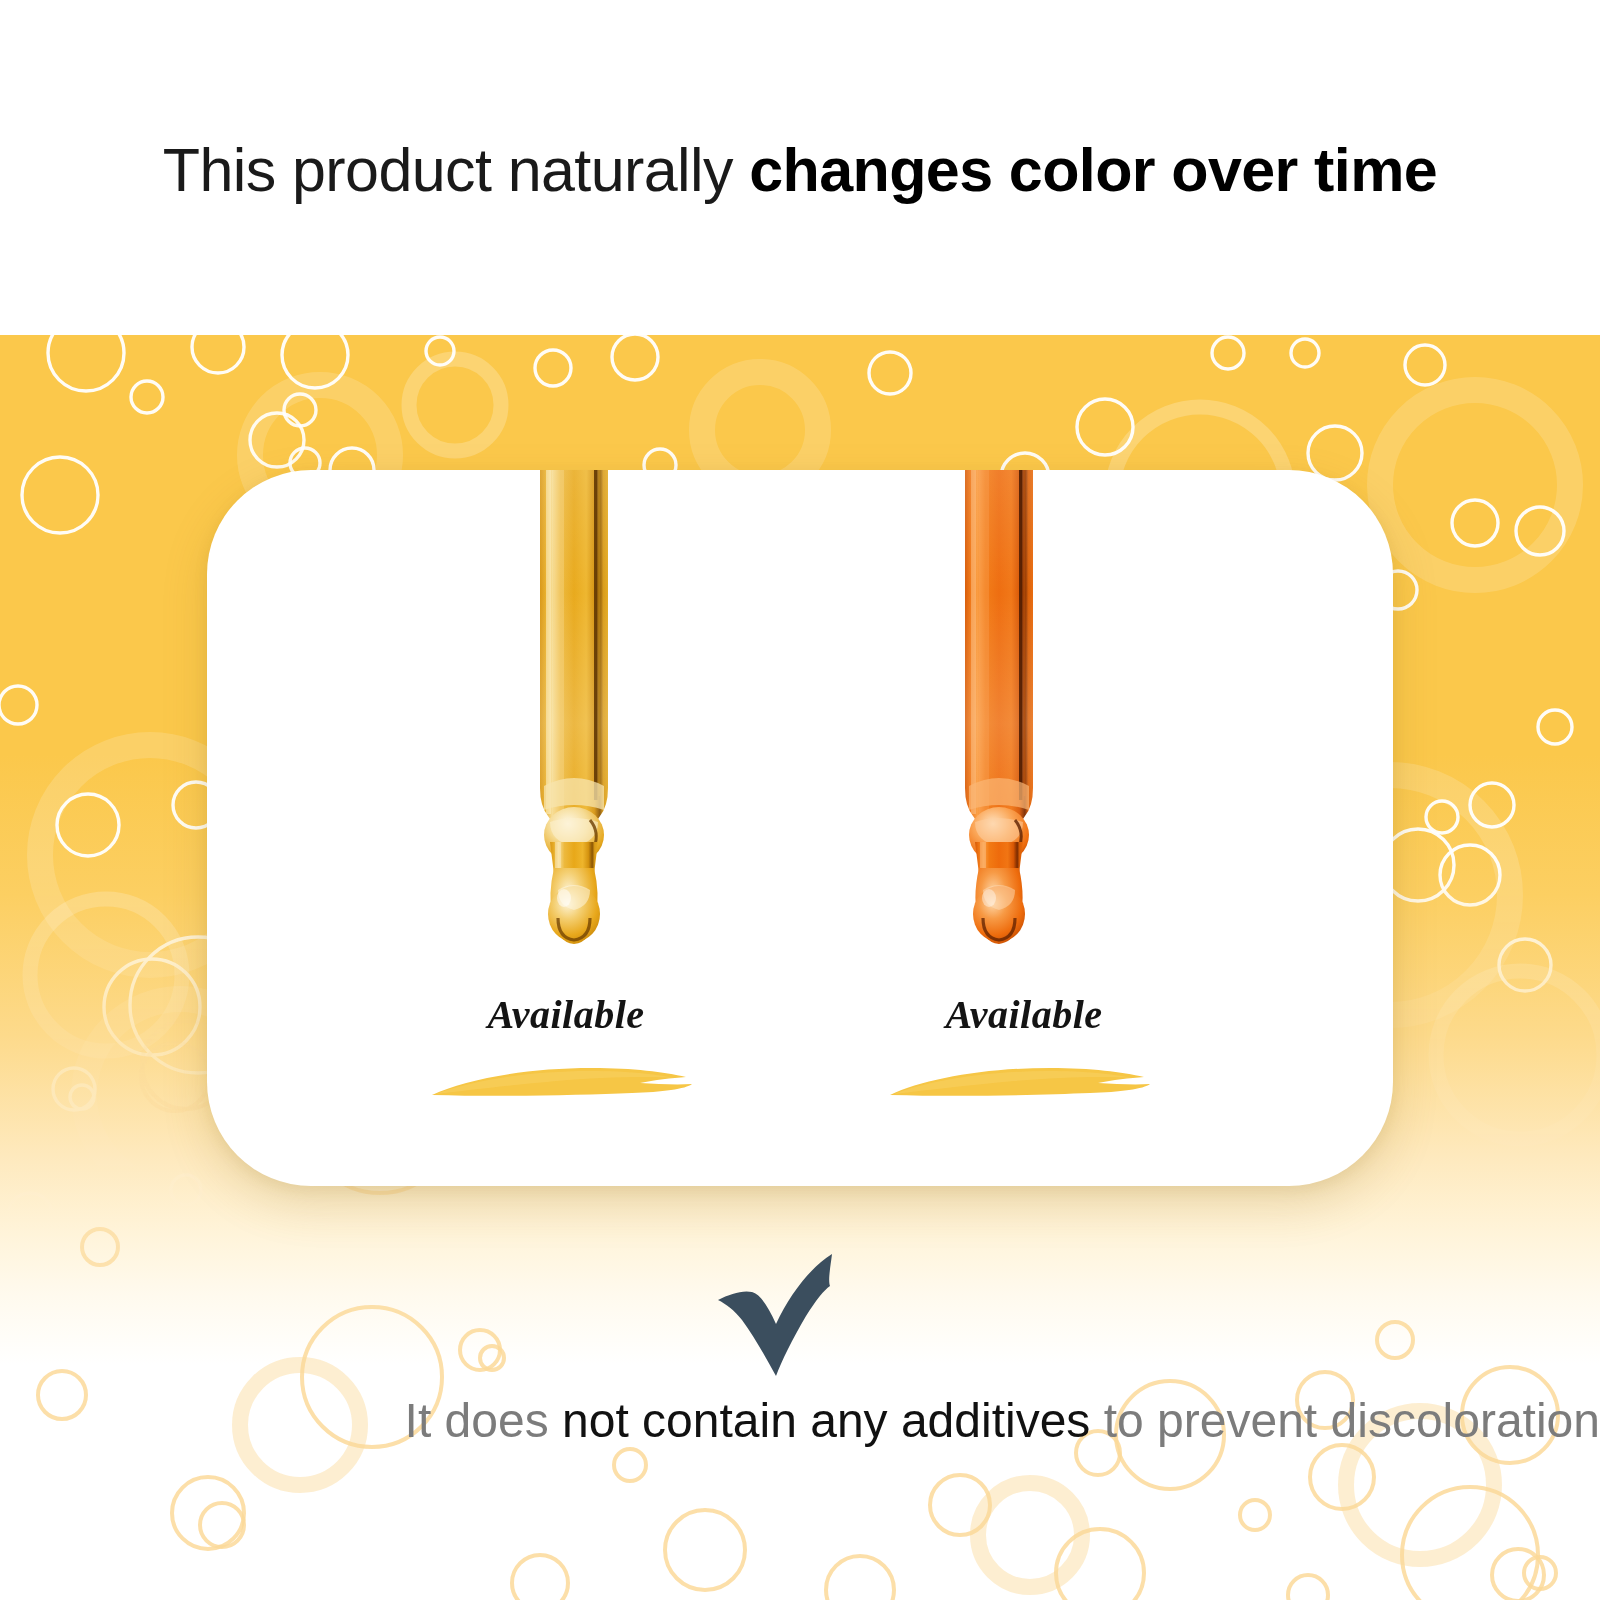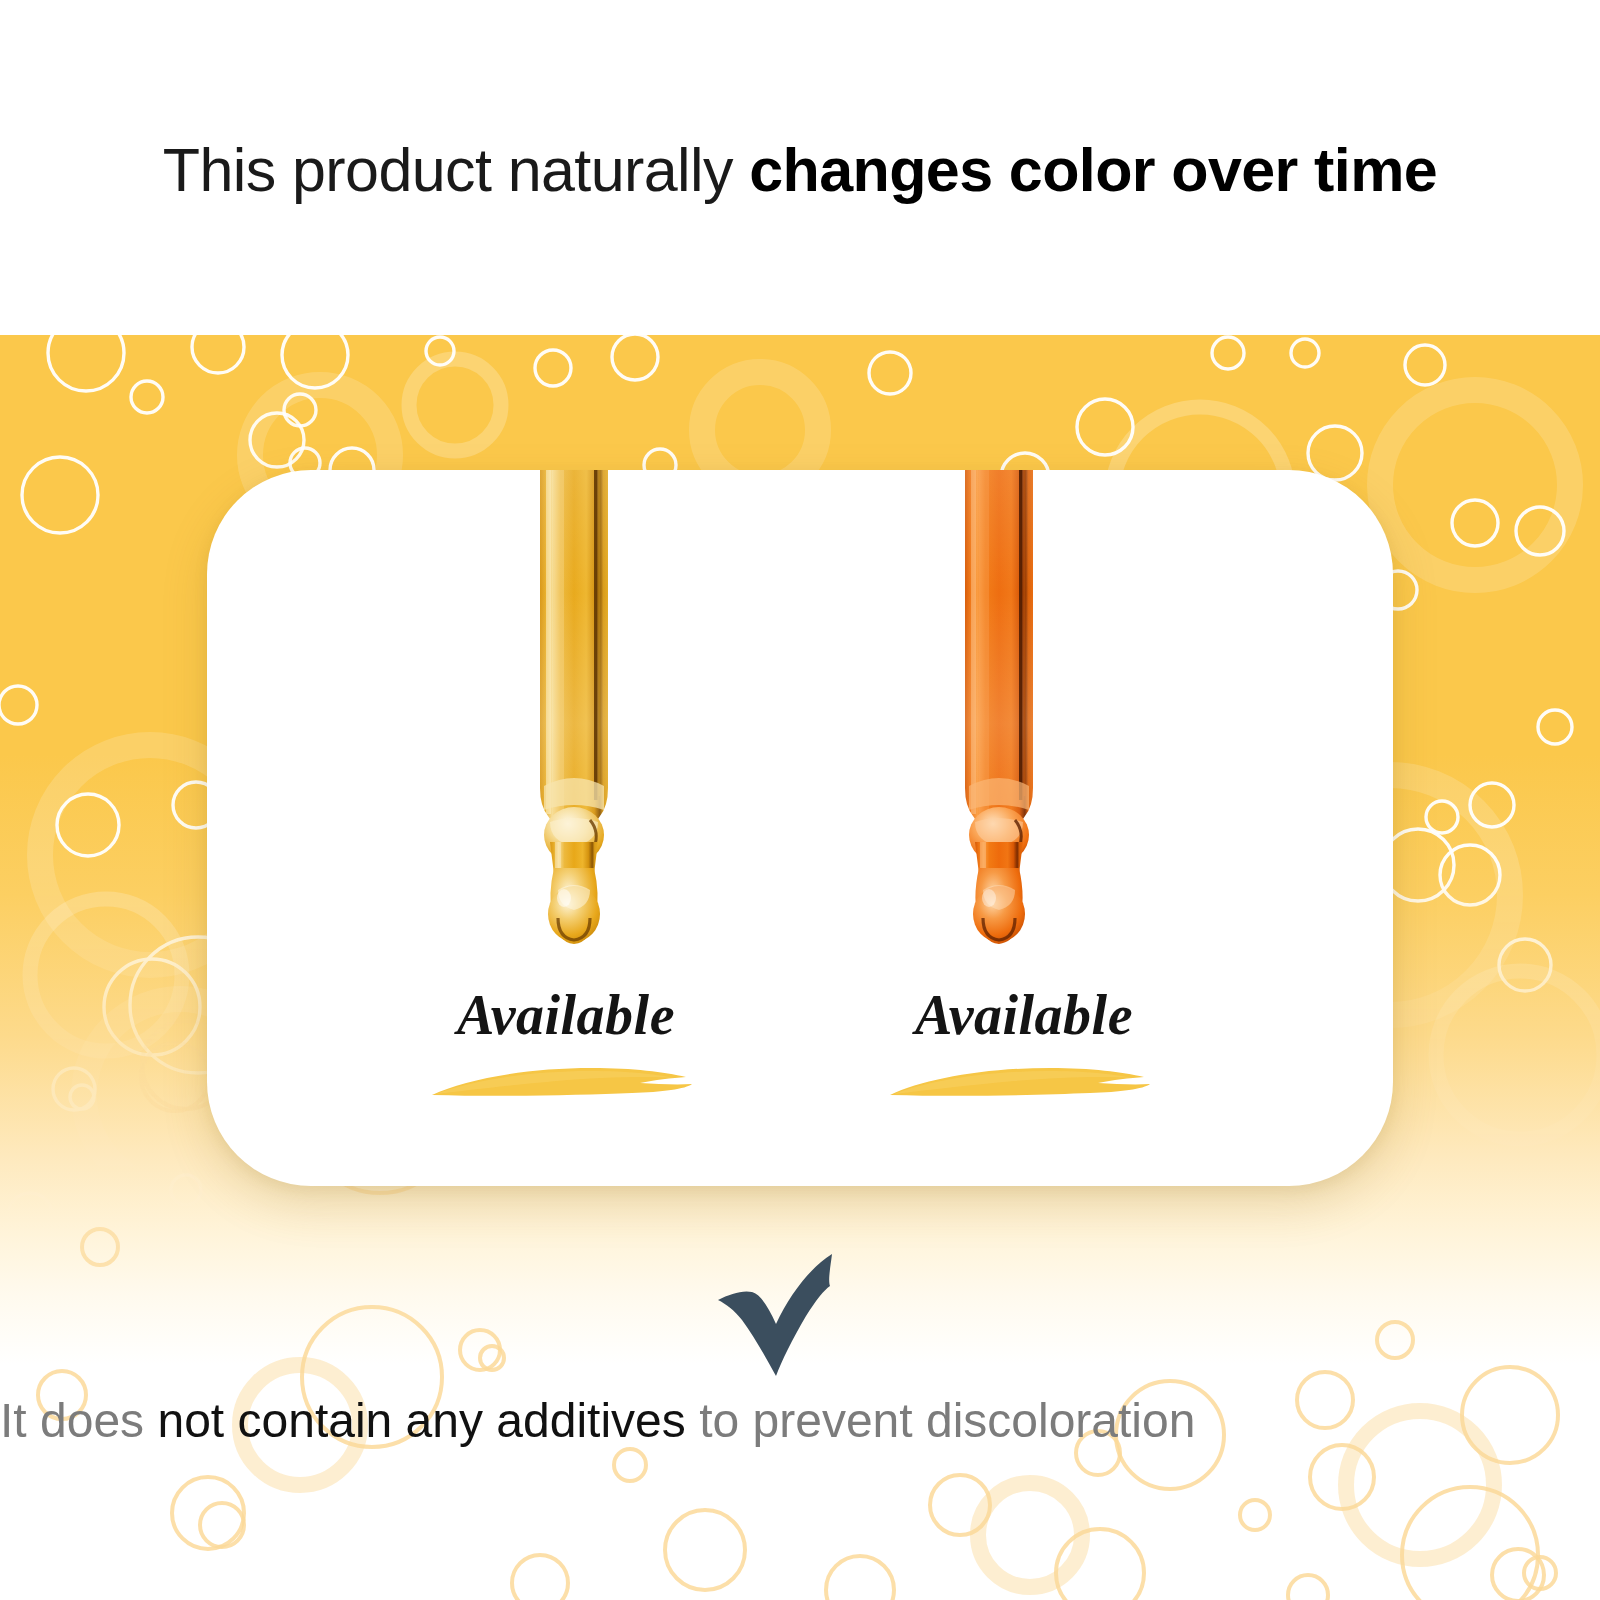--- a/index.html
+++ b/index.html
@@ -132,21 +132,21 @@
     width: 340px;
     text-align: center;
     top: 985px;
   }
   .label-block.left  { left: 396px; }
   .label-block.right { left: 854px; }
   .avail-text {
     font-family: "Liberation Serif", serif;
     font-style: italic;
     font-weight: 700;
-    font-size: 56px;
+    font-size: 40px;
     line-height: 60px;
     color: #141414;
     letter-spacing: 0.5px;
   }
   .brush {
     margin-top: 14px;
     width: 340px;
     height: 44px;
   }
   .brush svg { display: block; }
@@ -161,21 +161,21 @@
     z-index: 5;
   }
   .checkmark svg { display: block; }
 
   
   .caption {
     position: absolute;
     left: 0;
     top: 1390px;
     width: 1600px;
-    text-align: left;
+    text-align: right;
     font-size: 48px;
     line-height: 62px;
     white-space: nowrap;
     z-index: 5;
   }
   .caption .muted {
     color: #7c7c7c;
     font-weight: 400;
   }
   .caption .dark {

